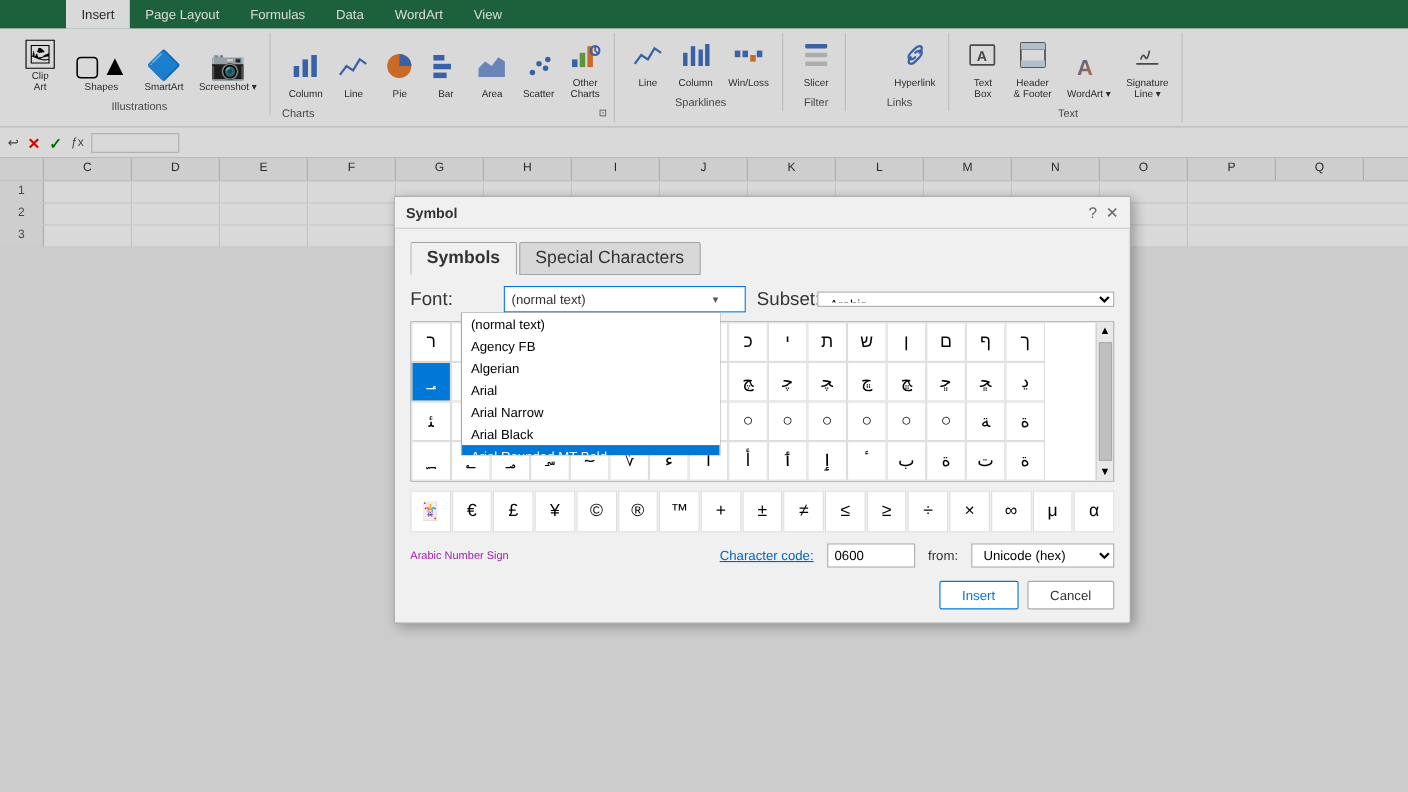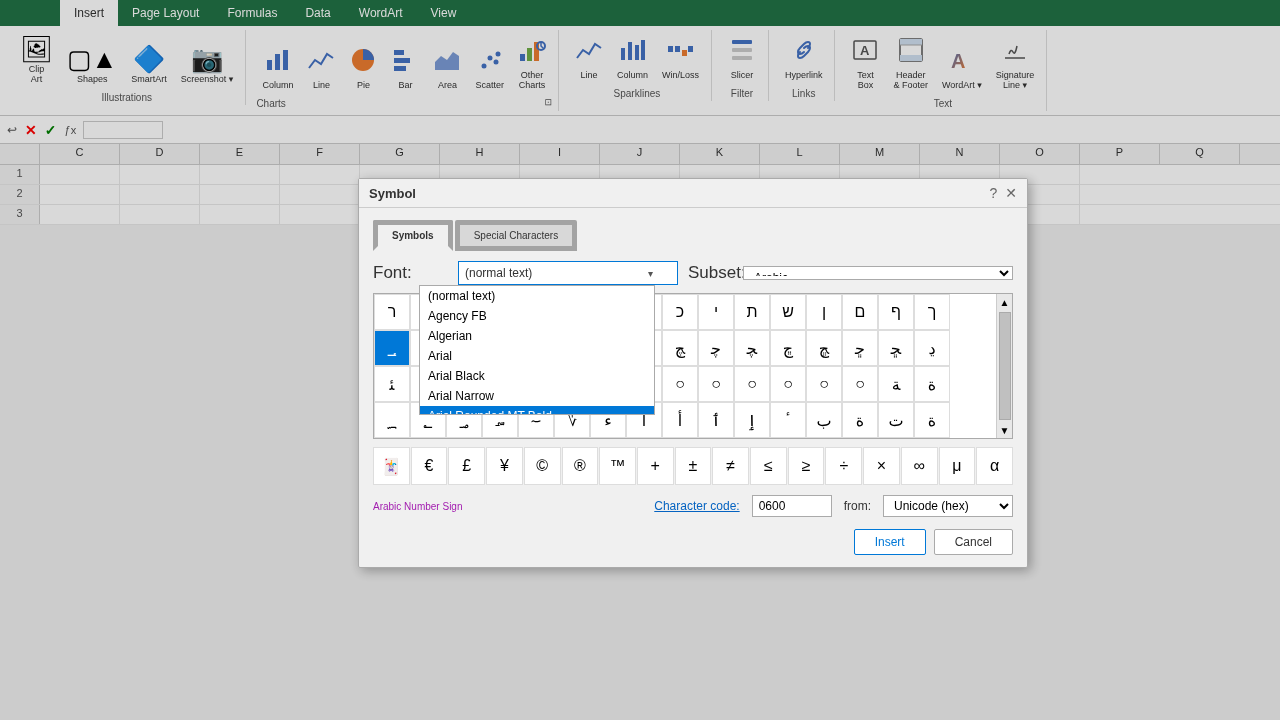--- a/index.html
+++ b/index.html
@@ -44,21 +44,21 @@
     .dialog { position: fixed; top: 178px; left: 358px; width: 670px; background: #f0f0f0; border: 1px solid #aaa; box-shadow: 3px 3px 12px rgba(0,0,0,0.3); z-index: 200; border-radius: 2px; }
     .dialog-title-bar { display: flex; align-items: center; background: #f0f0f0; padding: 6px 10px; border-bottom: 1px solid #ccc; justify-content: space-between; }
     .dialog-title { font-size: 13px; font-weight: 600; color: #333; }
     .dialog-title-icons { display: flex; gap: 8px; }
     .dialog-title-icons span { cursor: pointer; color: #666; font-size: 14px; }
 
     .dialog-body { padding: 12px 14px; }
 
     
     .dialog-tabs { display: flex; gap: 0; margin-bottom: 10px; }
-    .dialog-tab { padding: 5px 14px; border: 5px solid #a3a3a3; background: #d8d8d8; cursor: pointer; font-size: 10px; color: #333; border-radius: 2px 2px 0 0; margin-right: 2px; }
+    .dialog-tab { padding: 5px 14px; border: 1px solid #a3a3a3; background: #d8d8d8; cursor: pointer; font-size: 16px; color: #333; border-radius: 2px 2px 0 0; margin-right: 2px; }
     .dialog-tab.active { background: #f0f0f0; border-bottom-color: #f0f0f0; font-weight: 600; z-index: 1; }
 
     
     .dialog-row { display: flex; align-items: center; gap: 10px; margin-bottom: 8px; }
     .dialog-label { font-size: 17px; color: #333; min-width: 36px; }
 
     
     .font-dropdown-container { position: relative; flex: 1; padding-left: 39px; }
     .font-dropdown-display { border: 1px solid #0078d7; background: #fff; padding: 3px 24px 3px 6px; font-size: 12px; height: 24px; min-width: 220px; cursor: pointer; display: flex; align-items: center; justify-content: space-between; color: #333; }
     .font-dropdown-display .arrow { font-size: 10px; color: #555; }
@@ -258,21 +258,21 @@
               <rect x="4" y="20" width="20" height="4" rx="1" fill="#ccc"></rect>
             </svg>
         </div>
         <div class="label">Slicer</div>
       </div>
     </div>
     <div class="ribbon-group-label">Filter</div>
   </div>
 
   <div style="display:flex;flex-direction:column;align-items:center;border-right:1px solid #ddd;padding:2px 6px;">
-    <div style="display:flex;gap:2px;align-items:flex-end;">
+    <div style="display:flex;gap:2px;align-items:flex-end;margin-left:28px;">
       <div class="ribbon-btn">
         <div class="icon">
           <svg width="28" height="28" viewBox="0 0 28 28">
               <path d="M10,16 Q8,18 8,20 Q8,22 10,22 Q12,22 14,20 L18,16 Q20,14 20,12 Q20,10 18,10 Q16,10 14,12" fill="none" stroke="#4472c4" stroke-width="2" stroke-linecap="round"></path>
               <path d="M18,12 Q20,10 20,8 Q20,6 18,6 Q16,6 14,8 L10,12 Q8,14 8,16 Q8,18 10,18 Q12,18 14,16" fill="none" stroke="#4472c4" stroke-width="2" stroke-linecap="round"></path>
             </svg>
         </div>
         <div class="label">Hyperlink</div>
       </div>
     </div>
@@ -438,22 +438,22 @@
         <div class="font-dropdown-display">
           <span>(normal text)</span>
           <span class="arrow">▾</span>
         </div>
 
         <div class="font-dropdown-list">
           <div class="font-option">(normal text)</div>
           <div class="font-option">Agency FB</div>
           <div class="font-option">Algerian</div>
           <div class="font-option">Arial</div>
+          <div class="font-option">Arial Narrow</div>
           <div class="font-option">Arial Black</div>
-          <div class="font-option">Arial Narrow</div>
           <div class="font-option selected">Arial Rounded MT Bold</div>
         </div>
       </div>
 
       <label class="dialog-label" style="margin-left:auto;">Subset:</label>
       <select class="subset-select"><option>Arabic</option></select>
     </div>
 
     <div class="symbol-grid">
       <div class="symbol-scroll">

